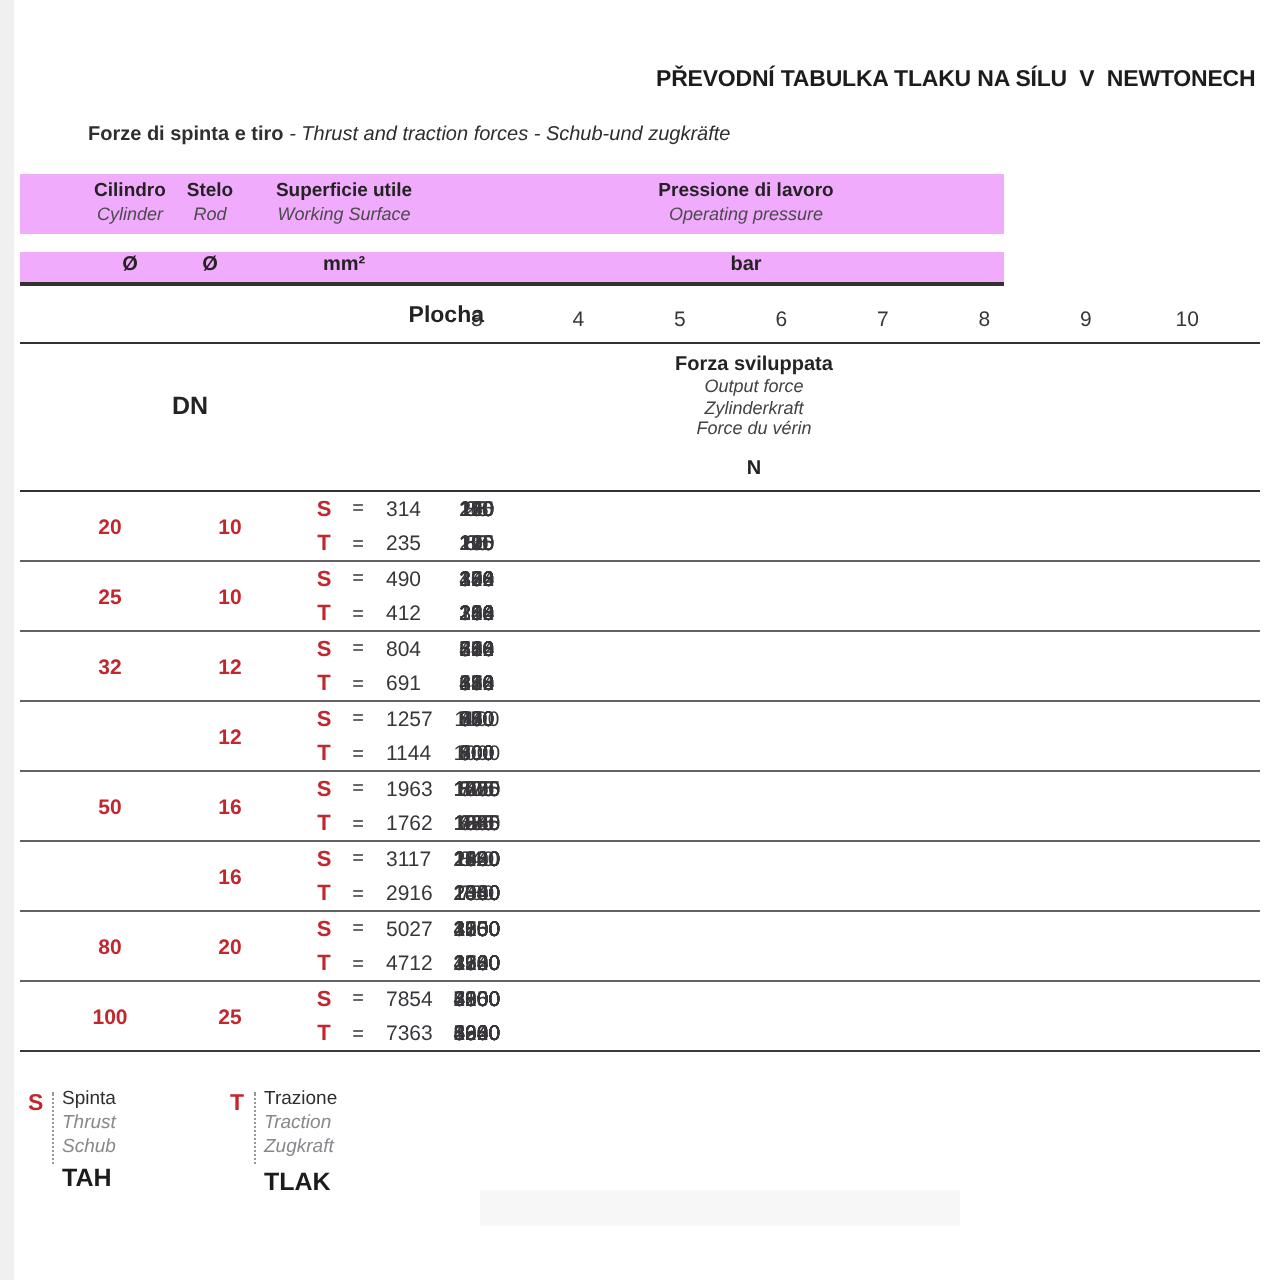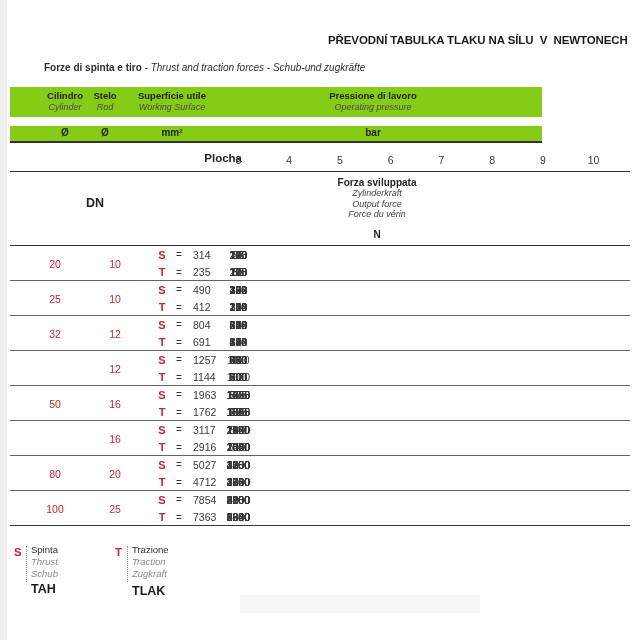--- a/index.html
+++ b/index.html
@@ -13,21 +13,21 @@
   .bottom-patch { left:240px; top:595px; width:240px; height:18px; background:#f7f7f7; }
 
   .title {
     position:absolute; left:328px; top:34px; width:300px;
     font-weight:bold; font-size:11.5px; letter-spacing:-0.1px; white-space:pre; color:#1d1b1c;
   }
   .subtitle { position:absolute; left:18px; top:62px; font-size:10px; color:#2f2d2e;padding-left:26px; }
   .subtitle .b { font-weight:bold; }
   .subtitle .i { font-style:italic; }
 
-  .band { position:absolute; left:10px; width:532px; background:#84cc16; }
+  .band { position:absolute; left:10px; width:492px; background:#f0abfc; }
   .band1 { top:87px; height:30px; }
   .band2 { top:126px; height:17px; border-bottom:2px solid #333134; }
 
   .hcell { position:absolute; text-align:center; }
   .hcell .lab { font-weight:bold; font-size:9.5px; color:#242223; line-height:12px; padding-top:3px; }
   .hcell .sub { font-style:italic; font-size:9px; color:#4b4b4d; line-height:11px; }
   .hc-cil { left:5px;  width:100px; }
   .hc-ste { left:65px; width:60px;  }
   .hc-sup { left:102px; width:120px; }
   .hc-pre { left:263px; width:200px; }
@@ -47,21 +47,21 @@
   .forza { position:absolute; left:257px; width:220px; top:3px; text-align:center; }
   .forza .f1 { font-weight:bold; font-size:10px; color:#242223; line-height:11.5px; }
   .forza .fi { font-style:italic; font-size:9px; color:#434144; line-height:10.5px; }
   .unit-n { position:absolute; left:257px; width:220px; top:55px; text-align:center; font-weight:bold; font-size:10px; color:#242223; }
 
   .rows { position:absolute; left:10px; top:246px; width:620px; }
   .pair { position:relative; width:620px; height:35px; border-bottom:1px solid #636365; }
   .pair:last-child { border-bottom:1.5px solid #3a383b; }
   .pair .dncell, .pair .rodcell {
     position:absolute; top:0; height:35px; display:flex; align-items:center; justify-content:center;
-    font-weight:normal; font-size:10.5px; color:#c1272d;
+    font-weight:bold; font-size:10.5px; color:#c1272d;
   }
   .pair .dncell { left:0; width:90px; }
   .pair .rodcell { left:75px; width:60px; }
   .line { position:absolute; left:0; width:620px; height:17.5px; }
   .line.s { top:0; } .line.t { top:17.5px; }
   .line span { position:absolute; top:0; height:17.5px; display:flex; align-items:center; }
   .stletter { left:142px; width:20px; justify-content:center; font-weight:bold; font-size:11px; color:#c1272d; }
   .eq { left:163px; width:12px; justify-content:center; font-size:10px; color:#38363a; }
   .area { left:177px; width:44px; justify-content:flex-start; padding-left:6px; font-size:10.5px; color:#38363a; }
   .vals { position:absolute; left:203px; top:0; width:406px; height:17.5px; display:flex; }
@@ -128,22 +128,22 @@
       <span>8</span>
       <span>9</span>
       <span>10</span>
     </div>
   </div>
 
   <div class="force-head">
     <div class="dn">DN</div>
     <div class="forza">
       <div class="f1">Forza sviluppata</div>
+      <div class="fi">Output force</div>
       <div class="fi">Zylinderkraft</div>
-      <div class="fi">Output force</div>
       <div class="fi">Force du vérin</div>
     </div>
     <div class="unit-n">N</div>
   </div>
 
   <div class="rows">
       <div class="pair">
         <div class="dncell">20</div>
         <div class="rodcell">10</div>
         <div class="line s">

